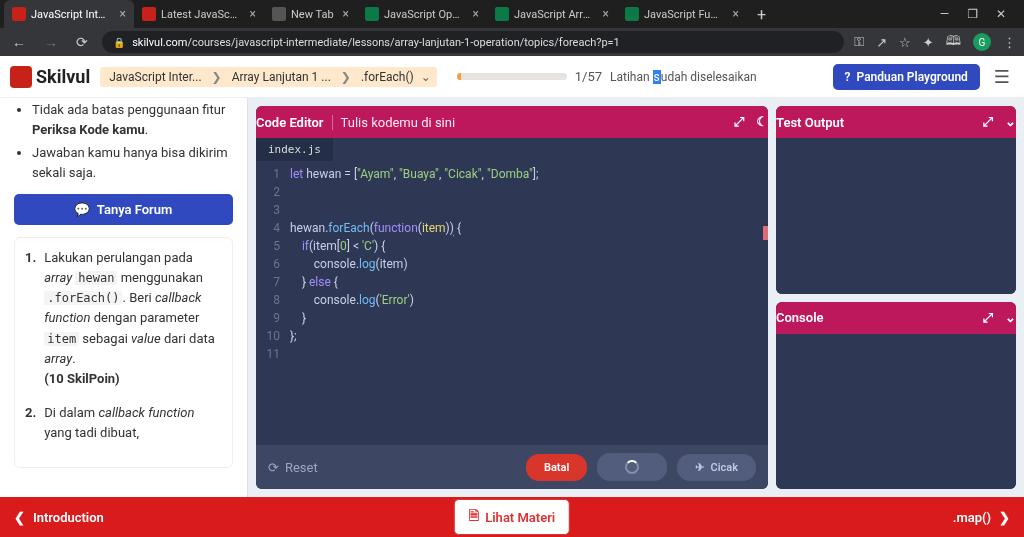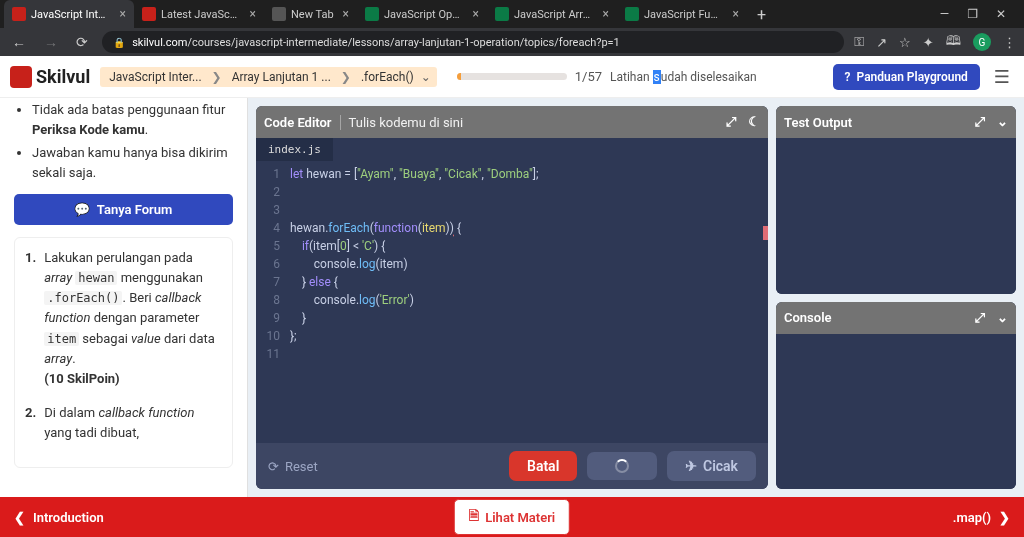--- a/index.html
+++ b/index.html
@@ -56,41 +56,41 @@
 .count-label { color: #666; font-weight: 400; }
 .exercise-box { margin: 4px 10px 10px 10px; border: 1px solid #eee; border-radius: 6px; padding: 10px; }
 .exercise-item { display: flex; gap: 8px; font-size: 13px; color: #333; line-height: 1.55; margin-bottom: 14px; }
 .exercise-item .num { font-weight: 700; }
 .exercise-item em { font-style: italic; }
 .exercise-item code { font-family: monospace; background: #f4f4f4; padding: 0 3px; border-radius: 2px; font-size: 12px; }
 
 .workspace { flex: 1; display: flex; gap: 8px; padding: 8px; }
 
 .editor { flex: 1; background: #2e3855; border-radius: 6px; display: flex; flex-direction: column; overflow: hidden; position: relative;}
-.panel-hdr { background: #737373; color: #fff; padding: 8px 8px; display: flex; align-items: center; font-size: 13px; font-weight: 600; }
+.panel-hdr { background: #be185d; color: #fff; padding: 8px 0; display: flex; align-items: center; font-size: 13px; font-weight: 600; }
 .panel-hdr .sub { font-weight: 400; opacity: 0.9; border-left: 1px solid rgba(255,255,255,0.4); margin-left: 8px; padding-left: 8px; }
 .panel-hdr .icons { margin-left: auto; display: flex; gap: 12px; font-size: 13px; cursor: pointer; }
 .file-tab { background: #242e47; color: #ddd; padding: 5px 12px; font-size: 11px; font-family: monospace; display:inline-block; }
 .file-tabs { background: #2e3855; }
 .code-area { flex: 1; background: #2e3855; padding: 4px 0; font-family: Menlo, Consolas, monospace; font-size: 12px; line-height: 1.5; overflow: hidden; position:relative; }
 .code-line { display: flex; }
 .gutter { width: 34px; text-align: right; padding-right: 10px; color: #6b7590; user-select: none; }
 .code { color: #c8d0e6; white-space: pre; }
 .code .kw { color: #a28efb; }
 .code .str { color: #9dcf7e; }
 .code .cm { color: #7a8599; font-style: italic; }
 .code .fn { color: #6fbdf7; }
 .code .pr { color: #e6d76f; }
 .code .er { text-decoration: underline wavy #e06c75; }
 .code-marker { position:absolute; right:0; top:65px; width:5px; height:14px; background:#e06c75;}
 
 .editor-footer { background: #3d4663; padding: 8px 12px; display: flex; align-items: center; gap: 10px; }
 .reset-btn { color: #9ca6c4; font-size: 13px; display: flex; align-items: center; gap: 6px; cursor: pointer; }
 .footer-spacer { flex: 1; }
-.btn { padding: 7px 18px; border-radius: 7px; font-size: 14px; font-weight: 600; cursor: pointer; border: none; }
+.btn { padding: 7px 18px; border-radius: 13px; font-size: 11px; font-weight: 600; cursor: pointer; border: none; }
 .btn-batal { background: #d9362b; color: #fff; }
 .btn-load { background: #525c7d; color: #fff; width: 70px; display:flex; align-items:center; justify-content:center; }
 .btn-kirim { background: #525c7d; color: #bfc8e2; display: flex; align-items: center; gap: 6px; }
 
 .right-col { width: 240px; display: flex; flex-direction: column; gap: 8px; }
 .output-panel { flex: 1; background: #2e3855; border-radius: 6px; overflow: hidden; display:flex; flex-direction:column; }
 .output-body { flex:1; background: #2e3855; }
 
 
 .bottom-bar { background: #da1b1b; height: 40px; display: flex; align-items: center; padding: 0 14px; color: #fff; font-size: 13px; font-weight: 600; }

